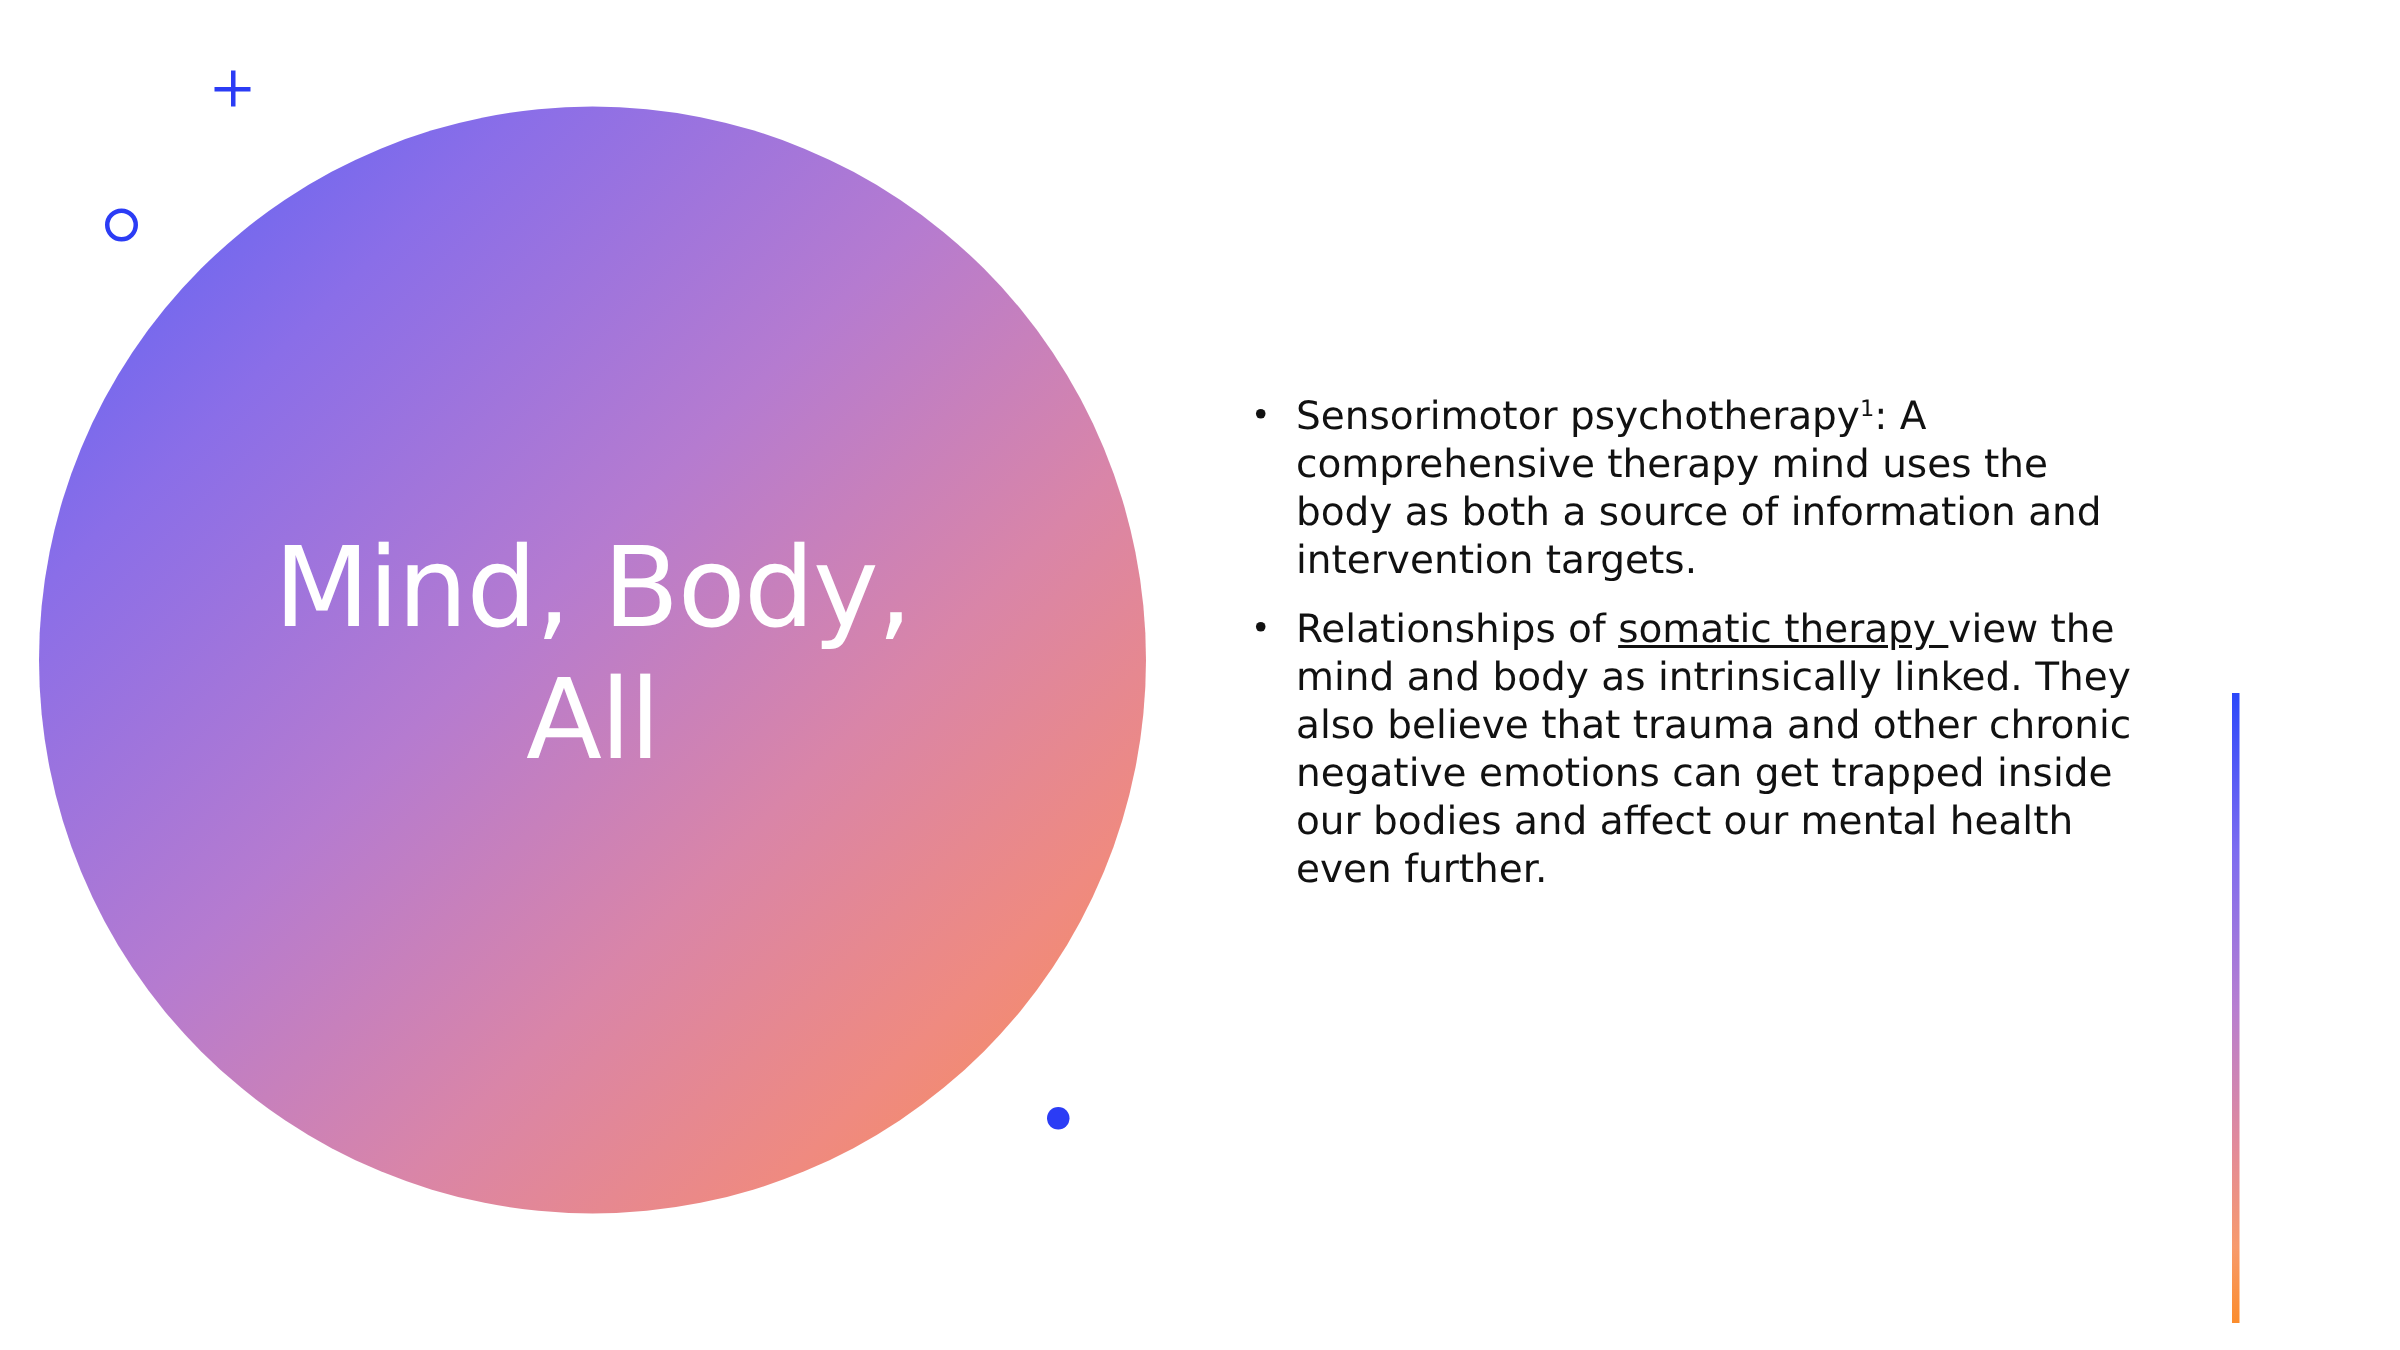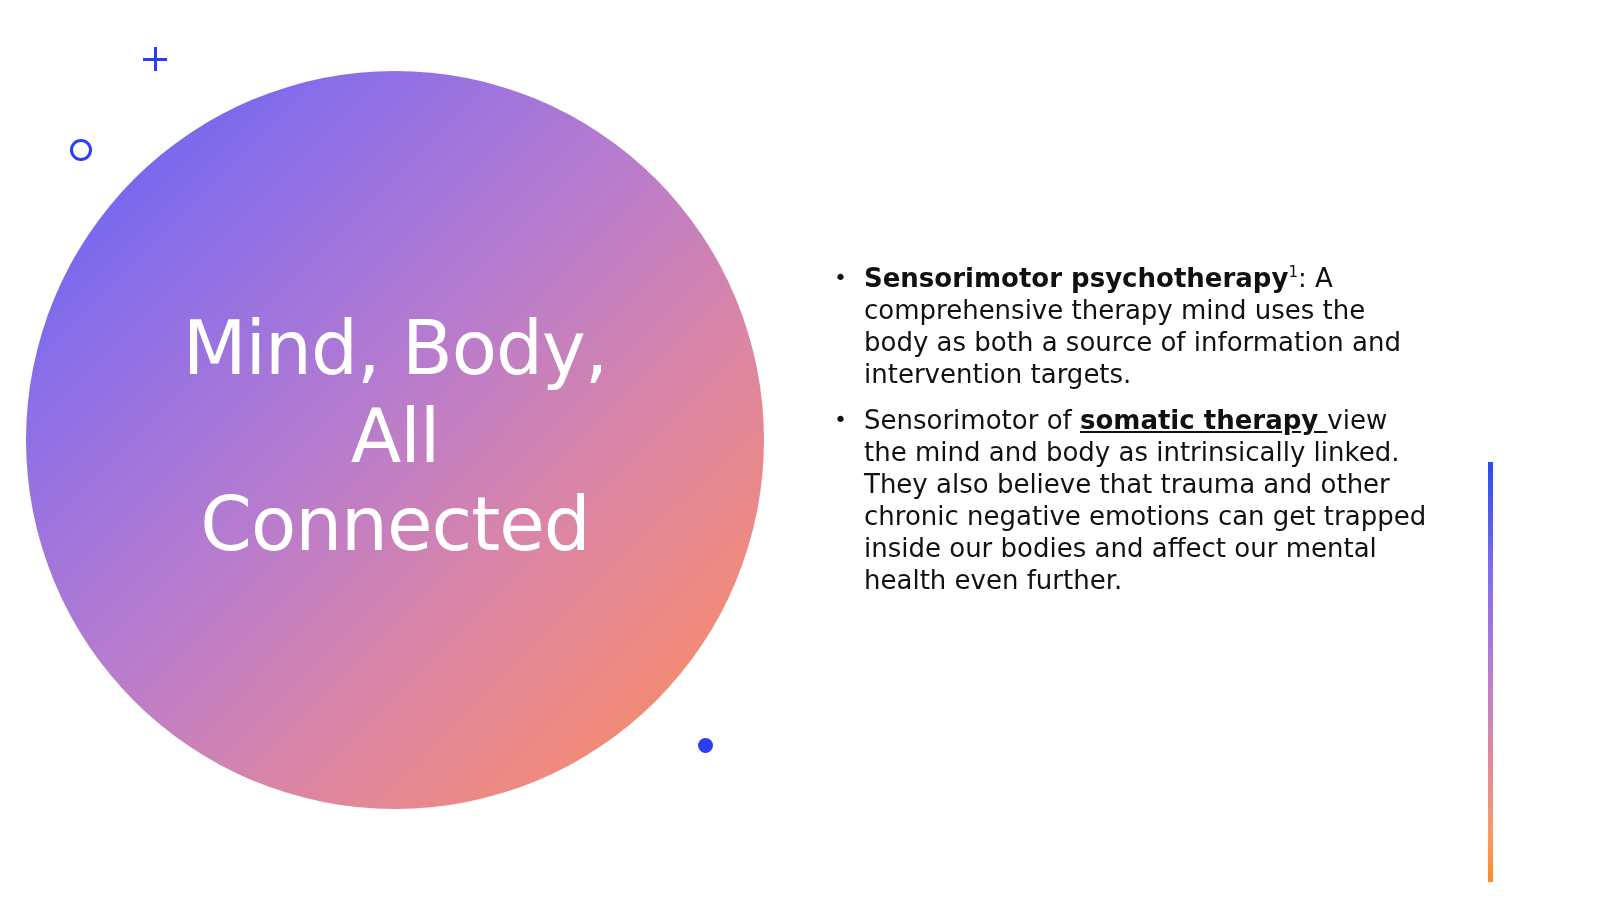--- a/index.html
+++ b/index.html
@@ -98,52 +98,51 @@
       position: relative;
       padding-left: 32px;
       margin: 0 0 14px 0;
     }
     .bullet-dot {
       position: absolute;
       left: 2px;
       top: 0;
       font-size: 22px;
     }
-    .bold { font-weight: bold; text-align: center; }
+    .bold { font-weight: normal; text-align: center; }
     .sup { font-size: 15px; vertical-align: top; line-height: 20px; }
     .link {
-      font-weight: bold;
+      font-weight: normal;
       text-decoration: underline;
       color: #111111;
       cursor: pointer;
     }
   </style>
 </head>
 <body>
 
 <div class="slide">
 
   <div class="plus-icon"></div>
   <div class="ring-icon"></div>
 
   <div class="circle">
     <h1 class="title">
       <span>Mind, Body,</span>
       <span>All</span>
-      <span>Connected</span>
     </h1>
   </div>
 
   <div class="dot-icon"></div>
 
   <div class="content">
     <div class="bullet">
       <span class="bullet-dot">•</span>
       <span class="bold">Sensorimotor psychotherapy</span><span class="sup">1</span><span>: A comprehensive therapy mind uses the body as both a source of information and intervention targets.</span>
     </div>
     <div class="bullet">
       <span class="bullet-dot">•</span>
-      <span>Sensorimotor of </span><a class="link">somatic therapy </a><span>view the mind and body as intrinsically linked. They also believe that trauma and other chronic negative emotions can get trapped inside our bodies and affect our mental health even further.</span>
+      <span>Relationships of </span><a class="link">somatic therapy </a><span>view the mind and body as intrinsically linked. They also believe that trauma and other chronic negative emotions can get trapped inside our bodies and affect our mental health even further.</span>
     </div>
   </div>
 
   <div class="vline"></div>
 </div>
 
 </body></html>

